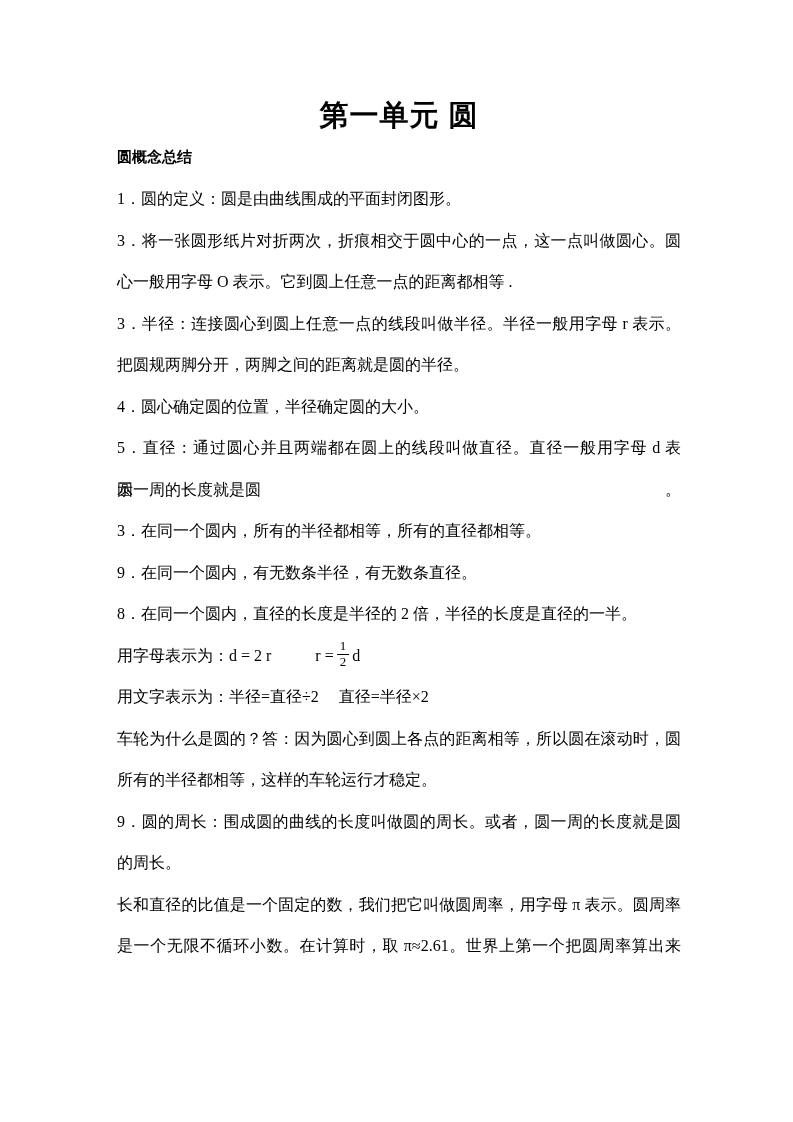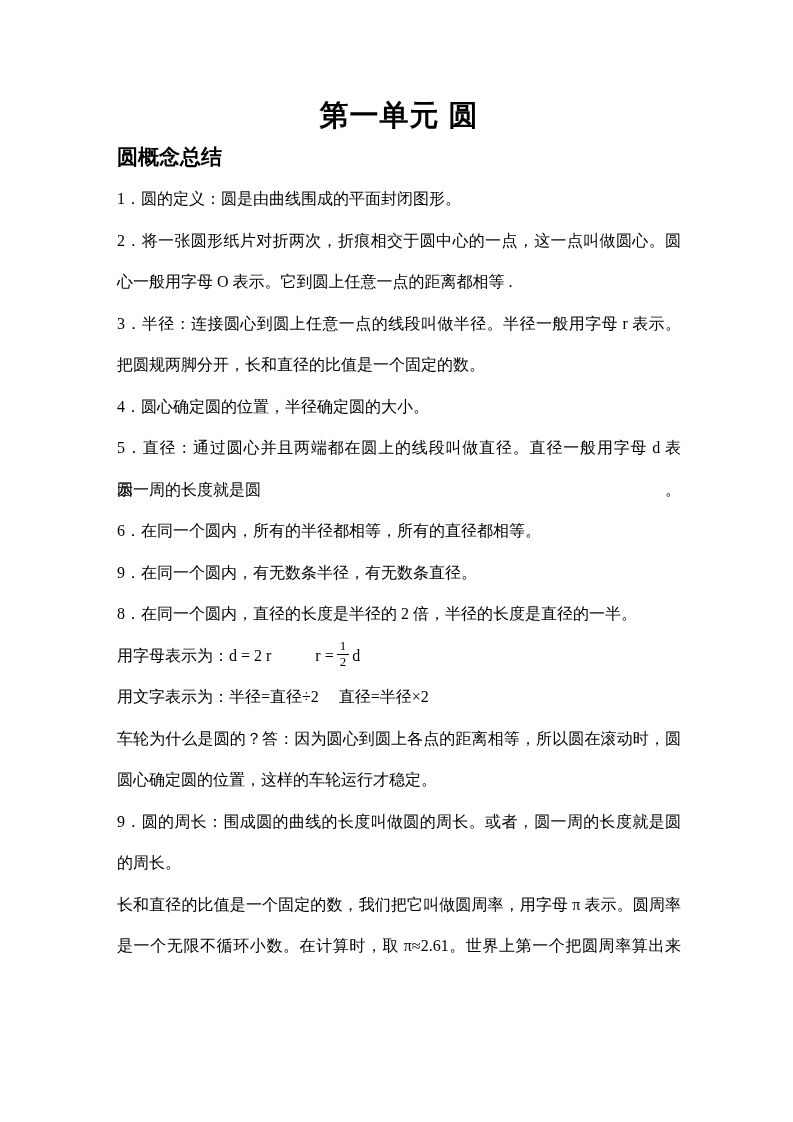--- a/index.html
+++ b/index.html
@@ -23,21 +23,21 @@
     font-family: "Liberation Sans", sans-serif;
     font-weight: bold;
     font-size: 29px;
     line-height: 38px;
     text-align: center;
     letter-spacing: 1px;
   }
   .heading {
     font-family: "Liberation Sans", sans-serif;
     font-weight: bold;
-    font-size: 21px;
+    font-size: 15px;
     line-height: 26px;
     margin-top: 10px;
     text-align: left;
   }
   .body-text {
     margin-top: 8px;
     font-size: 16px;
   }
   .line {
     line-height: 41.5px;
@@ -70,55 +70,55 @@
 
 <div class="page">
   <div class="content">
     <h1 class="title">第一单元 圆</h1>
     <h2 class="heading">圆概念总结</h2>
     <div class="body-text">
         <div class="para">
           <div class="line nowrap">1．圆的定义：圆是由曲线围成的平面封闭图形。</div>
         </div>
         <div class="para">
-          <div class="line fill">2．将一张圆形纸片对折两次，折痕相交于圆中心的一点，这一点叫做圆心。圆</div>
+          <div class="line fill">3．将一张圆形纸片对折两次，折痕相交于圆中心的一点，这一点叫做圆心。圆</div>
           <div class="line nowrap">心一般用字母 O 表示。它到圆上任意一点的距离都相等 .</div>
         </div>
         <div class="para">
           <div class="line fill">3．半径：连接圆心到圆上任意一点的线段叫做半径。半径一般用字母 r 表示。</div>
-          <div class="line nowrap">把圆规两脚分开，长和直径的比值是一个固定的数。</div>
+          <div class="line nowrap">把圆规两脚分开，两脚之间的距离就是圆的半径。</div>
         </div>
         <div class="para">
           <div class="line nowrap">4．圆心确定圆的位置，半径确定圆的大小。</div>
         </div>
         <div class="para">
           <div class="line fill">5．直径：通过圆心并且两端都在圆上的线段叫做直径。直径一般用字母 d 表示。</div>
           <div class="line nowrap">圆一周的长度就是圆</div>
         </div>
         <div class="para">
-          <div class="line nowrap">6．在同一个圆内，所有的半径都相等，所有的直径都相等。</div>
+          <div class="line nowrap">3．在同一个圆内，所有的半径都相等，所有的直径都相等。</div>
         </div>
         <div class="para">
           <div class="line nowrap">9．在同一个圆内，有无数条半径，有无数条直径。</div>
         </div>
         <div class="para">
           <div class="line nowrap">8．在同一个圆内，直径的长度是半径的 2 倍，半径的长度是直径的一半。</div>
         </div>
         <div class="para">
           <div class="line formula"><span>用字母表示为：d = 2 r</span><span class="gap"></span><span>r =</span><span class="frac">
               <span class="num">1</span>
               <span class="den">2</span>
             </span><span>d</span></div>
         </div>
         <div class="para">
           <div class="line nowrap">用文字表示为：半径=直径÷2　 直径=半径×2</div>
         </div>
         <div class="para">
           <div class="line fill">车轮为什么是圆的？答：因为圆心到圆上各点的距离相等，所以圆在滚动时，圆</div>
-          <div class="line nowrap">圆心确定圆的位置，这样的车轮运行才稳定。</div>
+          <div class="line nowrap">所有的半径都相等，这样的车轮运行才稳定。</div>
         </div>
         <div class="para">
           <div class="line fill">9．圆的周长：围成圆的曲线的长度叫做圆的周长。或者，圆一周的长度就是圆</div>
           <div class="line nowrap">的周长。</div>
         </div>
         <div class="para">
           <div class="line fill">长和直径的比值是一个固定的数，我们把它叫做圆周率，用字母 π 表示。圆周率</div>
           <div class="line fill">是一个无限不循环小数。在计算时，取 π≈2.61。世界上第一个把圆周率算出来</div>
         </div>
       </div>

